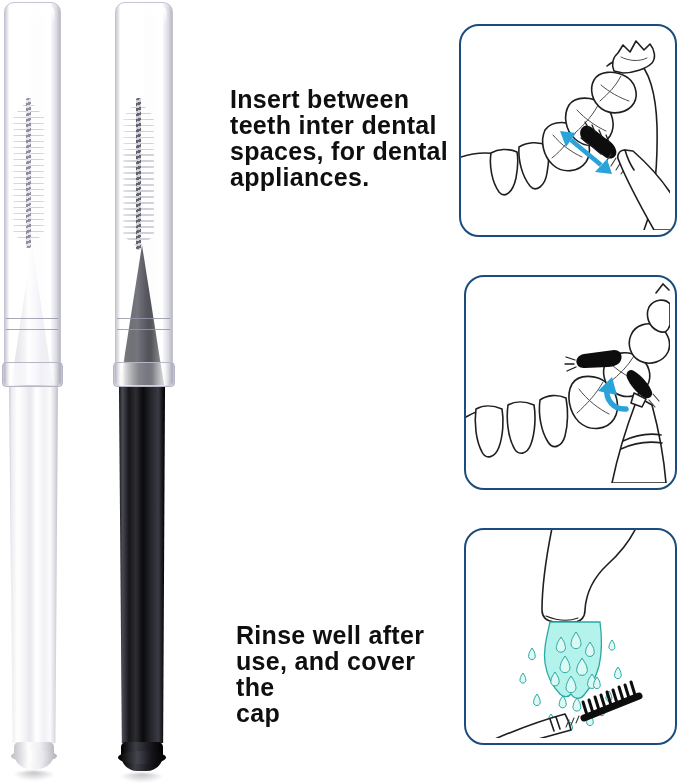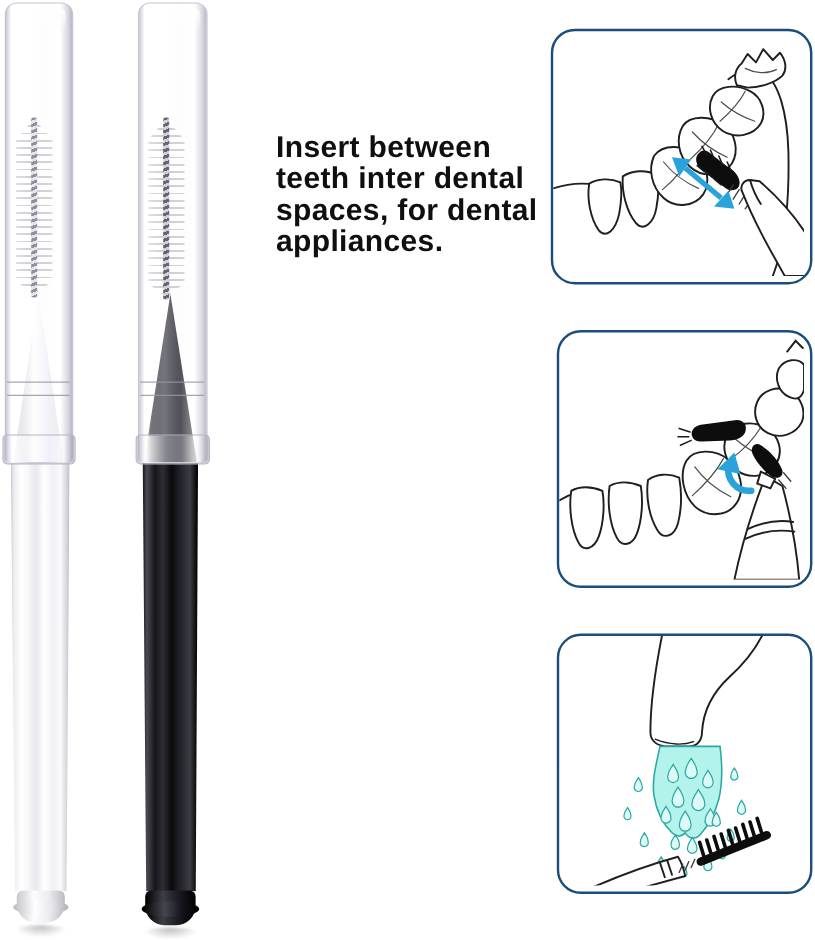--- a/index.html
+++ b/index.html
@@ -124,24 +124,27 @@
       <div class="cap-line" style="left:4px;top:318px;width:53px;"></div>
       <div class="cap-line" style="left:4px;top:329px;width:53px;"></div>
       <div class="cap-rim" style="left:0;top:362px;width:60px;height:23px;"></div>
       <div class="handle handle-black" style="left:5px;top:385px;width:48px;height:358px;"></div>
       <div class="knob knob-black" style="left:8px;top:742px;width:42px;height:29px;"></div>
       <div class="ring ring-black" style="left:5px;top:751px;width:48px;height:13px;"></div>
       <div class="refl" style="left:5px;top:773px;width:48px;height:10px;"></div>
     </div>
   </div>
 
-  <div class="step-text" style="left:230px;top:86px;width:225px;margin-top:24px;">Insert between
+  <div class="step-text" style="left:230px;top:86px;width:225px;">Insert between
 teeth inter dental
 spaces, for dental
 appliances.</div>
+  <div class="step-text" style="left:236px;top:622px;width:220px;">Rinse well after
+use, and cover the
+cap</div>
 
   <div class="panel" style="left:459px;top:24px;width:214px;height:209px;">
     <svg width="209" height="204" viewBox="0 0 209 204">
       <path class="tln" d="M146,40 C156,32 168,30 176,35 C188,43 195,68 196,100 C197,145 192,181 183,204"></path>
       <path class="tln" d="M0,131 C12,127 24,126 36,128"></path>
       <path class="tl" d="M30,127 C28,140 31,156 38,166 C44,173 52,166 55,152 C57,141 57,131 56,126 C47,122 37,123 30,127 Z"></path>
       <path class="tl" d="M58,121 C57,134 61,150 69,160 C75,167 84,160 86,147 C88,136 88,126 87,120 C77,115 66,116 58,121 Z"></path>
       <path class="tl" d="M84,104 C79,115 82,130 92,139 C102,148 118,146 125,136 C131,127 129,112 120,104 C109,94 91,94 84,104 Z"></path>
       <path class="grv" d="M92,109 C100,119 112,127 121,131 M115,102 C110,113 101,124 91,132"></path>
       <path class="tl" d="M108,79 C102,89 104,104 114,113 C125,123 142,121 149,110 C155,100 152,85 142,78 C131,70 114,70 108,79 Z"></path>

